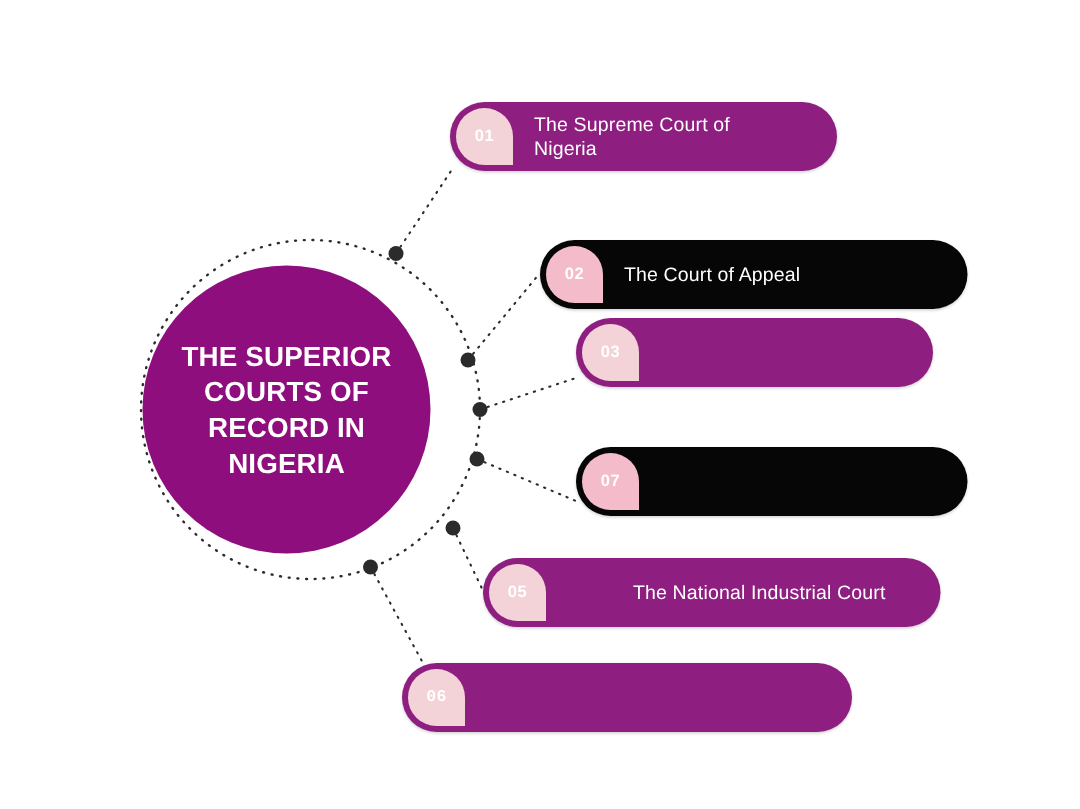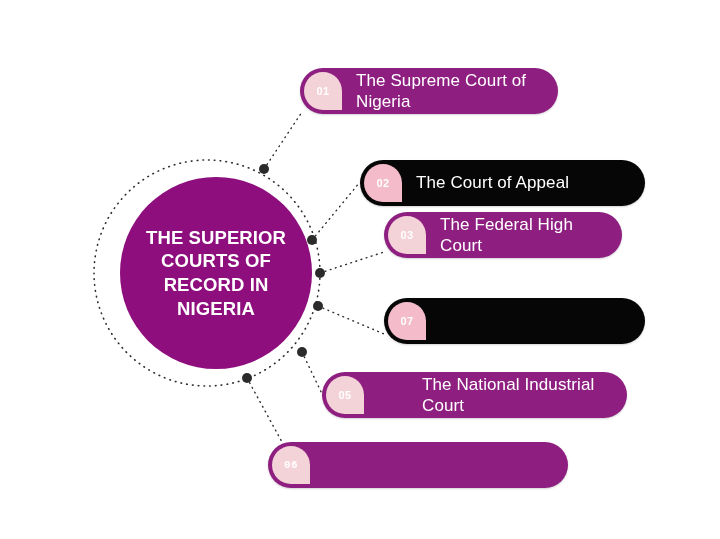--- a/index.html
+++ b/index.html
@@ -29,21 +29,21 @@
     left: 0;
     top: 0;
     width: 720px;
     height: 539px;
     z-index: 1;
   }
 
   
   .hub-circle {
     position: absolute;
-    left: 120px;
+    left: 95px;
     top: 177px;
     width: 192px;
     height: 192px;
     border-radius: 50%;
     background: #8D0E7C;
     z-index: 2;
     display: flex;
     align-items: center;
     justify-content: center;
   }
@@ -83,21 +83,21 @@
     color: #ffffff;
     font-size: 11px;
     font-weight: bold;
     letter-spacing: 0.3px;
   }
   .item-pill.theme-purple .item-badge { background: #F3D2D8; }
   .item-pill.theme-black  .item-badge { background: #F4BCCB; }
 
   .item-label {
     color: #ffffff;
-    font-size: 17px;
+    font-size: 13px;
     line-height: 1.25;
     letter-spacing: 0.1px;
     margin-left: 14px;
     margin-right: 12px;
     white-space: pre-line;
   }
 
   
   #item-1 { left: 300px; top: 68px;  width: 258px; }
   #item-2 { left: 360px; top: 148px; width: 285px; margin-top: 12px; }
@@ -147,21 +147,20 @@
 Nigeria</div>
   </div>
 
   <div class="item-pill theme-black" id="item-2">
     <div class="item-badge">02</div>
     <div class="item-label">The Court of Appeal</div>
   </div>
 
   <div class="item-pill theme-purple" id="item-3">
     <div class="item-badge">03</div>
-    <div class="item-label">The Federal High Court</div>
   </div>
 
   <div class="item-pill theme-black" id="item-4">
     <div class="item-badge">07</div>
   </div>
 
   <div class="item-pill theme-purple" id="item-5">
     <div class="item-badge">05</div>
     <div class="item-label">The National Industrial Court</div>
   </div>

